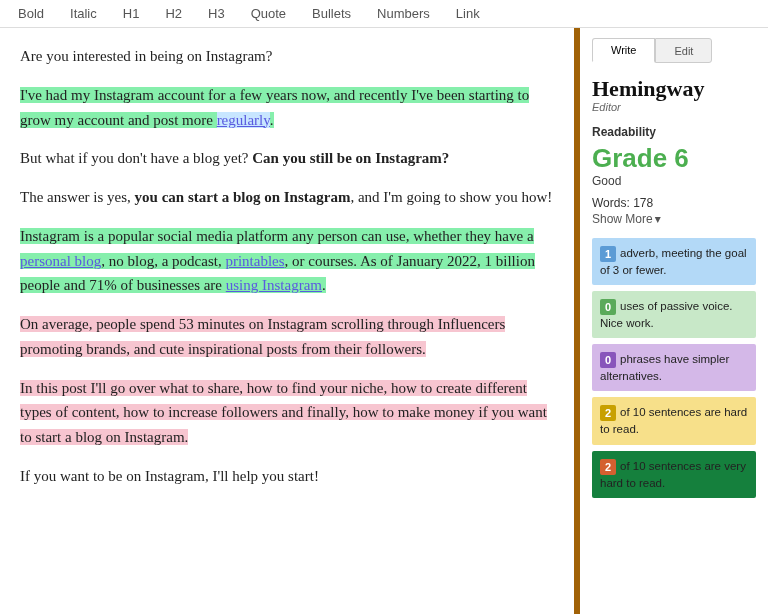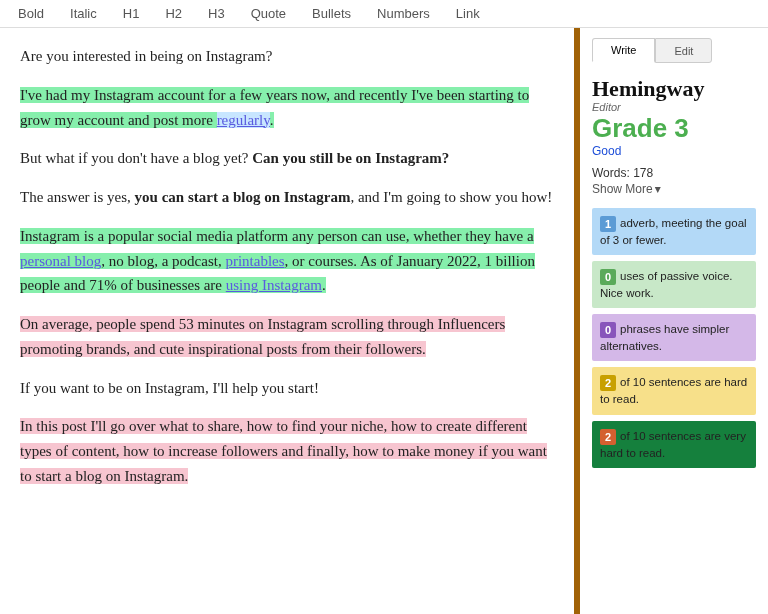--- a/index.html
+++ b/index.html
@@ -116,21 +116,21 @@
       margin-bottom: 4px;
     }
     .grade-number {
       font-size: 26px;
       font-weight: bold;
       color: #4caf50;
       font-family: Arial, sans-serif;
     }
     .grade-desc {
       font-size: 12px;
-      color: #1d4ed8;
+      color: #404040;
       font-family: Arial, sans-serif;
     }
     .words-line {
       font-size: 12px;
       color: #333;
       font-family: Arial, sans-serif;
       margin-top: 8px;
     }
     .show-more {
       font-size: 12px;
@@ -225,42 +225,43 @@
       </span>
     </p>
 
     <p>
       <span class="highlight-pink">
         <span>On average, people spend 53 minutes on Instagram scrolling through Influencers promoting brands, and cute inspirational posts from their followers.</span>
       </span>
     </p>
 
     <p>
-      <span>If you want to be on Instagram, I'll help you start!</span>
-    </p>
-
-    <p>
       <span class="highlight-pink">
         <span>In this post I'll go over what to share, how to find your niche, how to create different types of content, how to increase followers and finally, how to make money if you want to start a blog on Instagram.</span>
       </span>
+    </p>
+
+    <p>
+      <span>If you want to be on Instagram, I'll help you start!</span>
     </p>
   </div>
 
   <div id="sidebar">
     <div class="write-edit-tabs">
       <button class="tab-btn active">Write</button>
       <button class="tab-btn">Edit</button>
     </div>
 
     <div class="hemingway-logo">
       <span>Hemingway</span>
       <span class="editor-text">Editor</span>
     </div>
 
-    <div class="grade-number">Grade 3</div>
+    <div class="readability-label">Readability</div>
+    <div class="grade-number">Grade 6</div>
     <div class="grade-desc">Good</div>
 
     <div class="words-line">
       <span>Words:</span>
       <span>178</span>
     </div>
     <div class="show-more">
       <span>Show More</span>
       <span>▾</span>
     </div>

